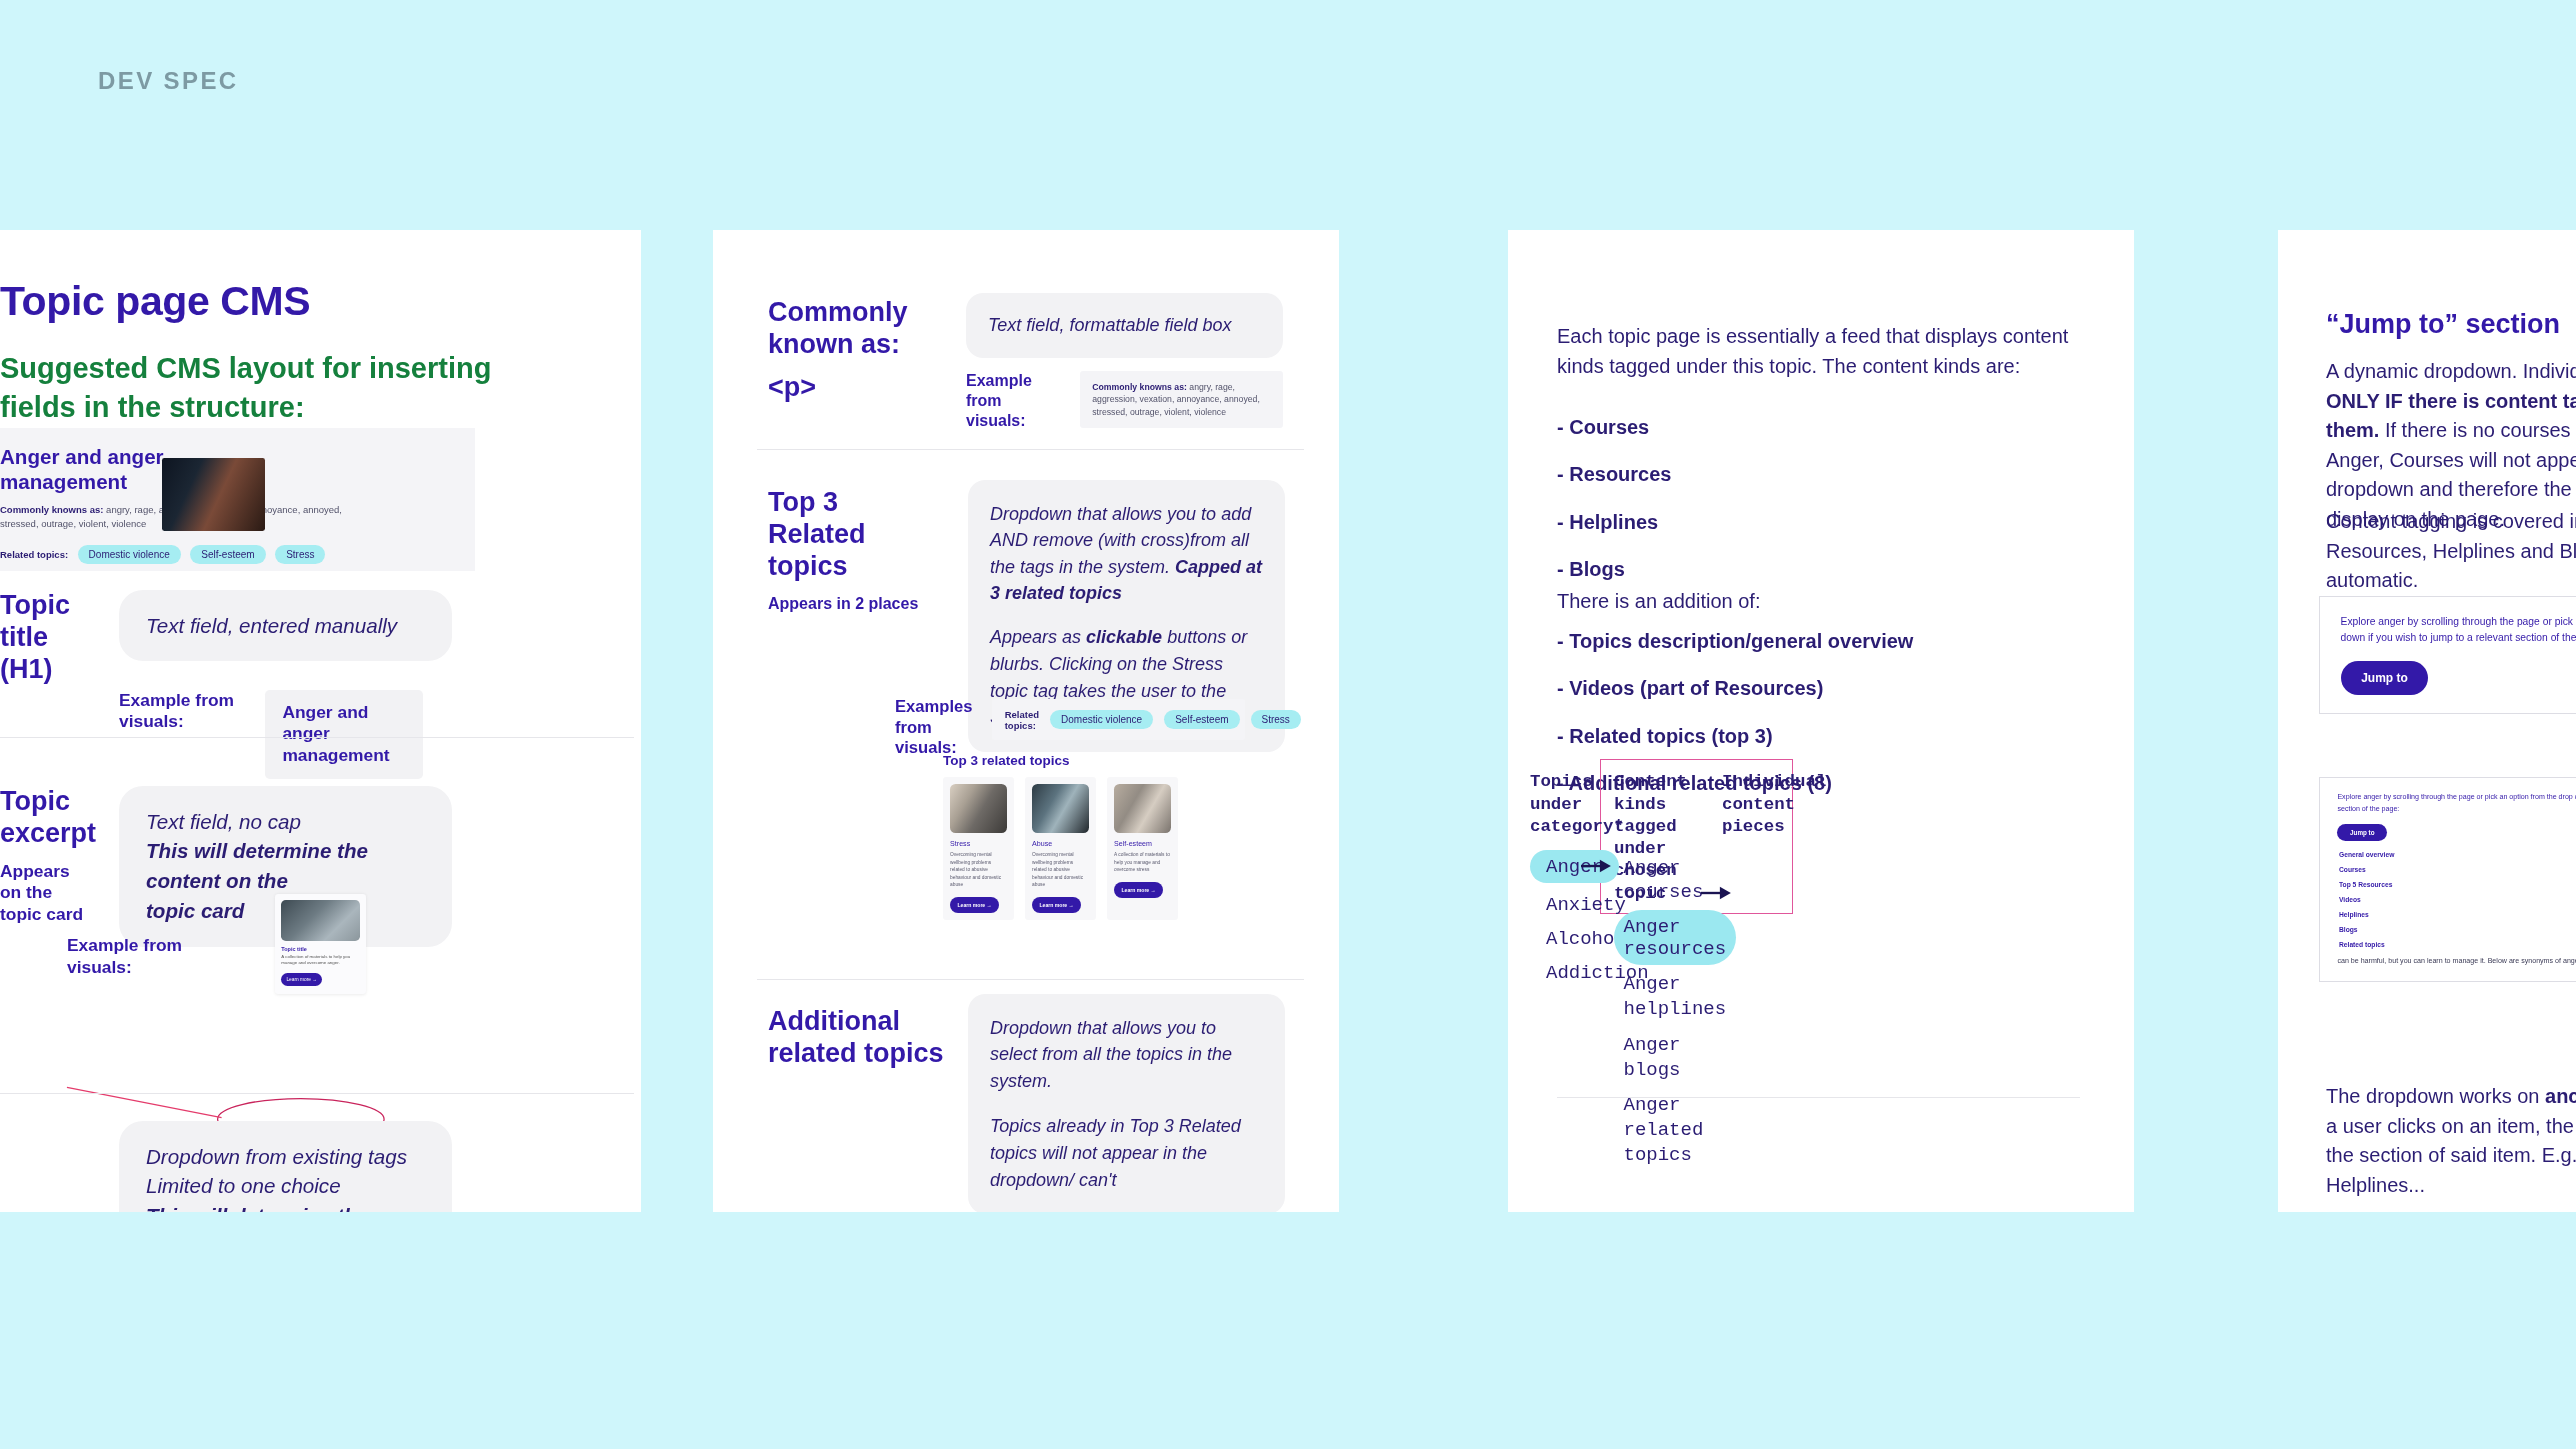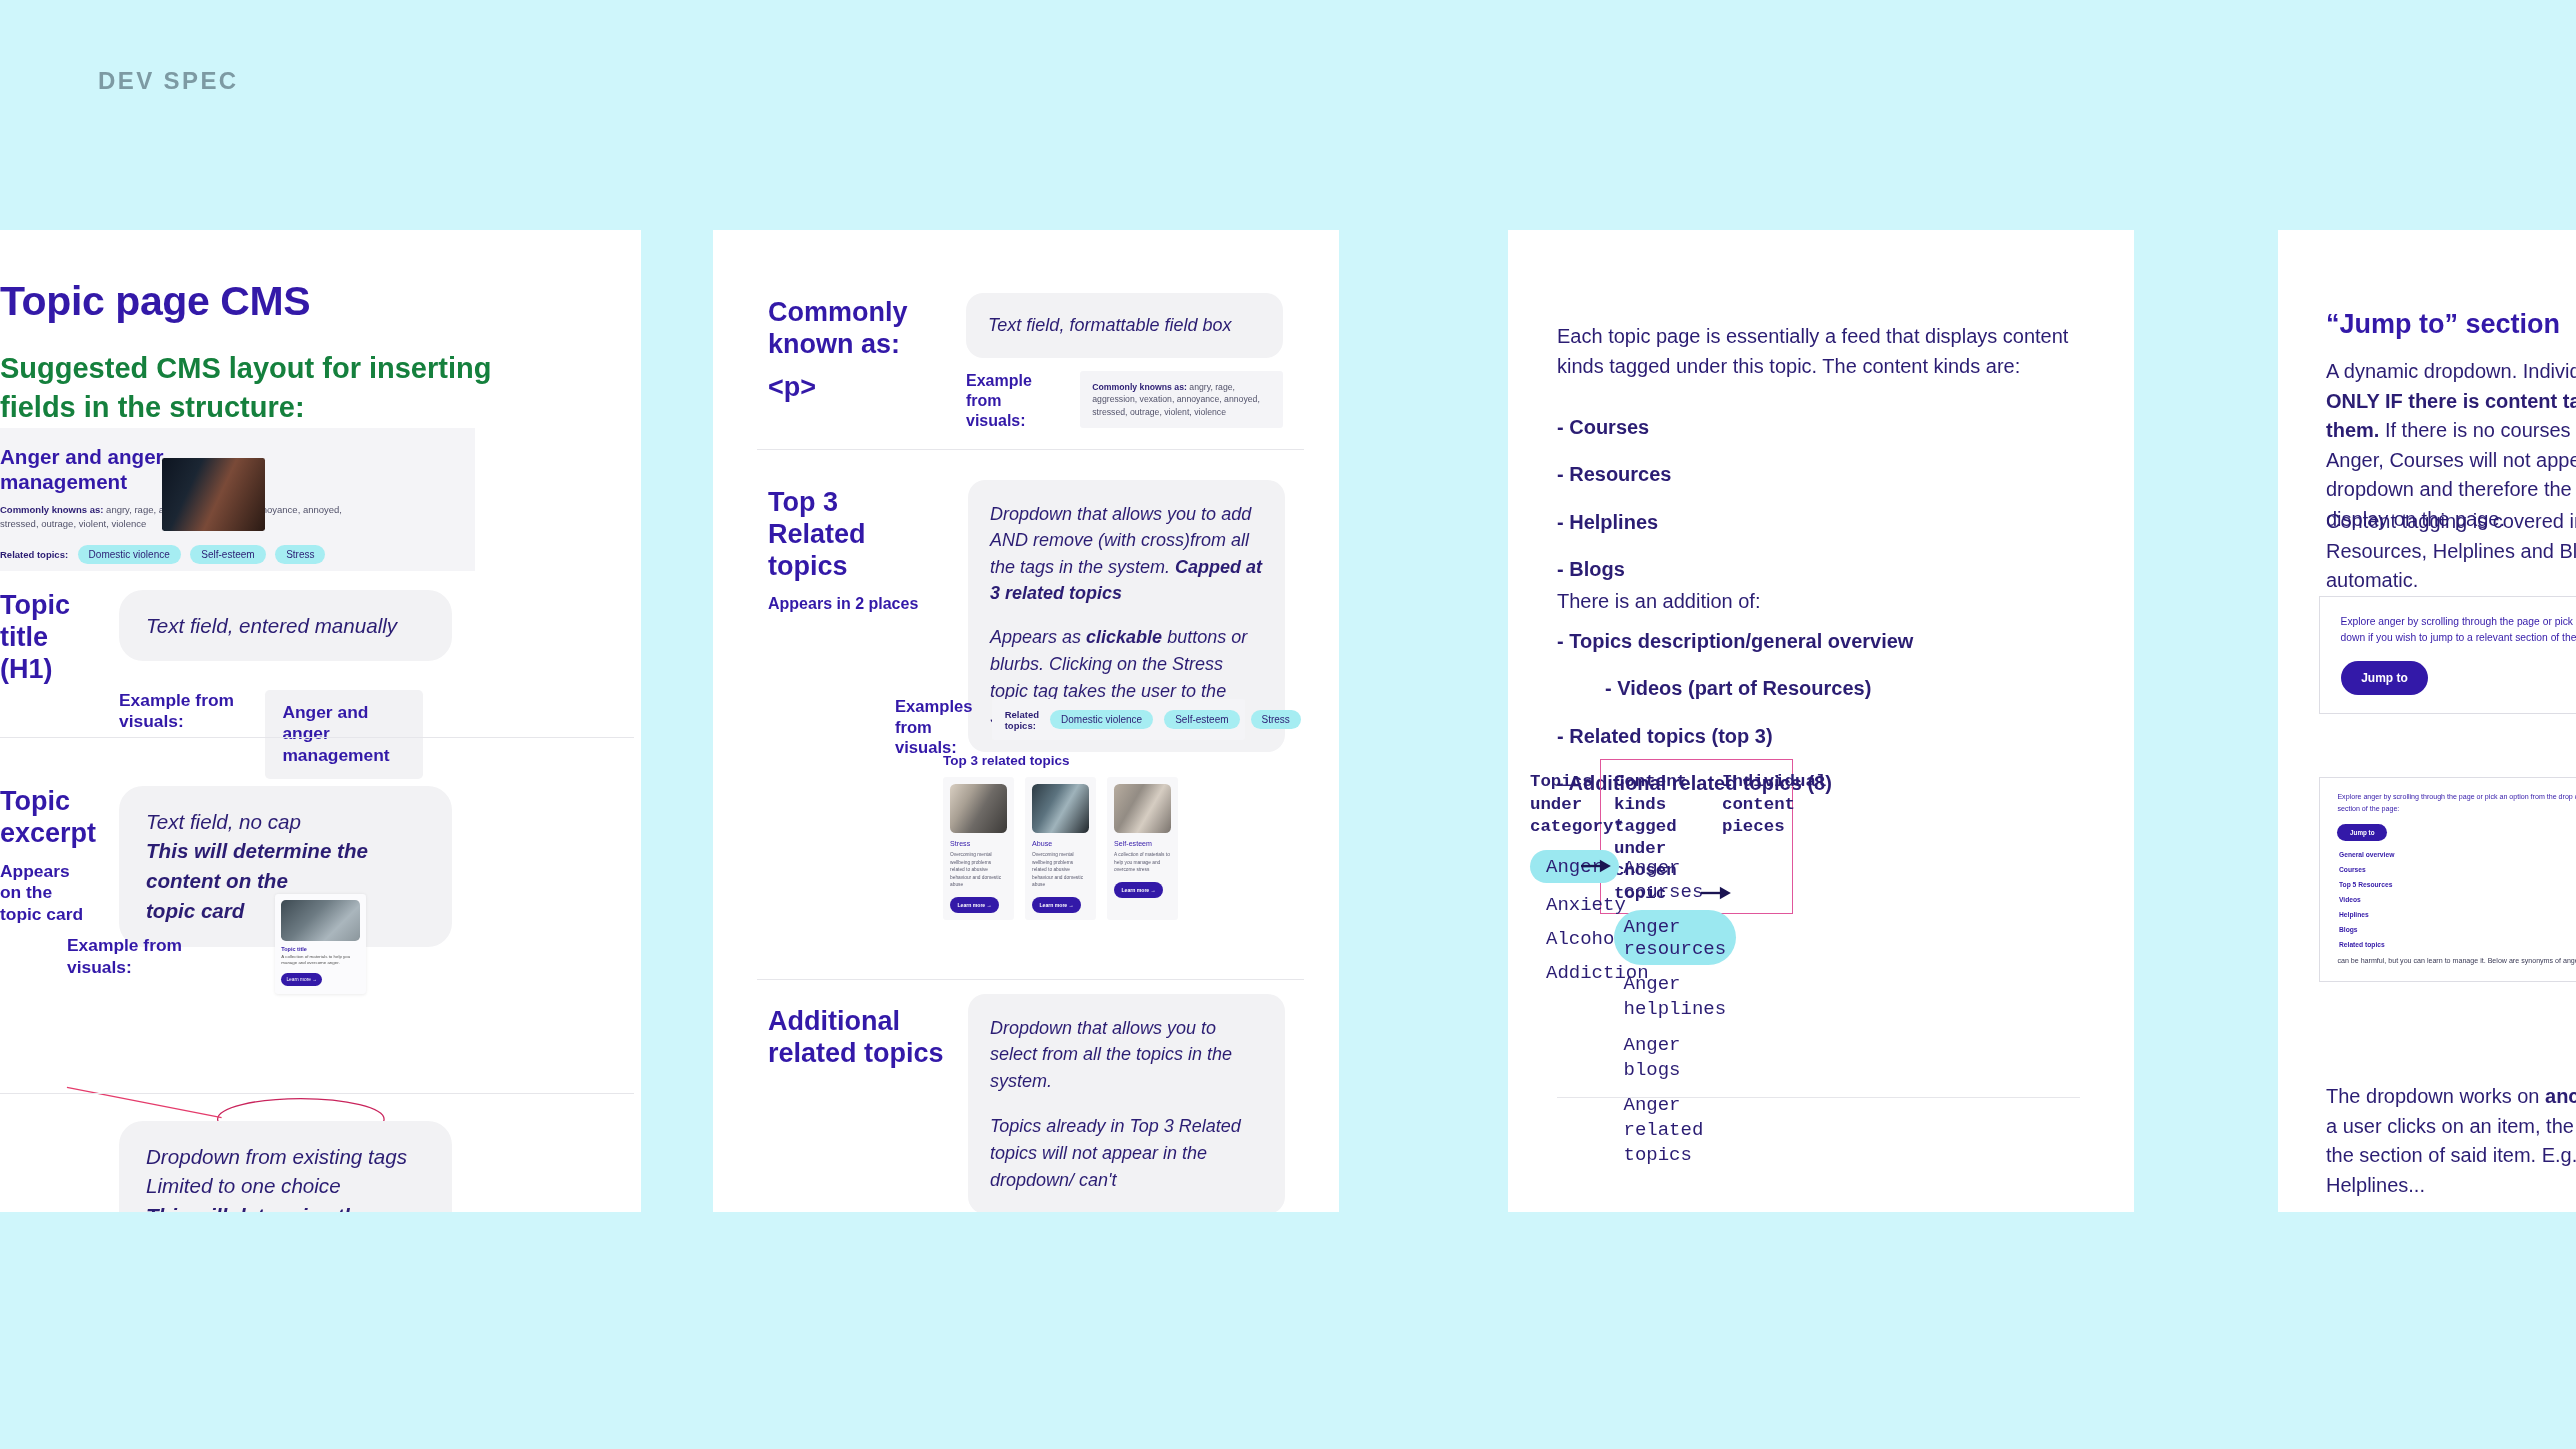--- a/index.html
+++ b/index.html
@@ -361,21 +361,21 @@
         <div class="c3-li" style="margin-bottom:17.4px;">- Helplines</div>
         <div class="c3-li">- Blogs</div>
       </div>
 
       <div style="position:absolute; left:49px; top:356px; width:396px;">
         <div class="c3-p">There is an addition of:</div>
       </div>
 
       <div style="position:absolute; left:49px; top:396px; width:491px;">
         <div class="c3-li" style="margin-bottom:17.4px;">- Topics description/general overview</div>
-        <div class="c3-li" style="margin-bottom:17.4px;margin-left:48px;">- Videos (part of Resources)</div>
+        <div class="c3-li" style="margin-bottom:17.4px;">- Videos (part of Resources)</div>
         <div class="c3-li" style="margin-bottom:17.4px;">- Related topics (top 3)</div>
         <div class="c3-li">- Additional related topics (8)</div>
       </div>
 
       <div class="diagram" style="position:absolute; left:22px; top:527px; width:586px; height:333px;">
 
         <div class="dg-box" style="left:70px; top:1.6px; width:193px; height:155px;"></div>
 
         <div style="position:absolute; left:0px; top:14.3px; width:79px;">
           <div class="dg-colhead">Topics under category*</div>

